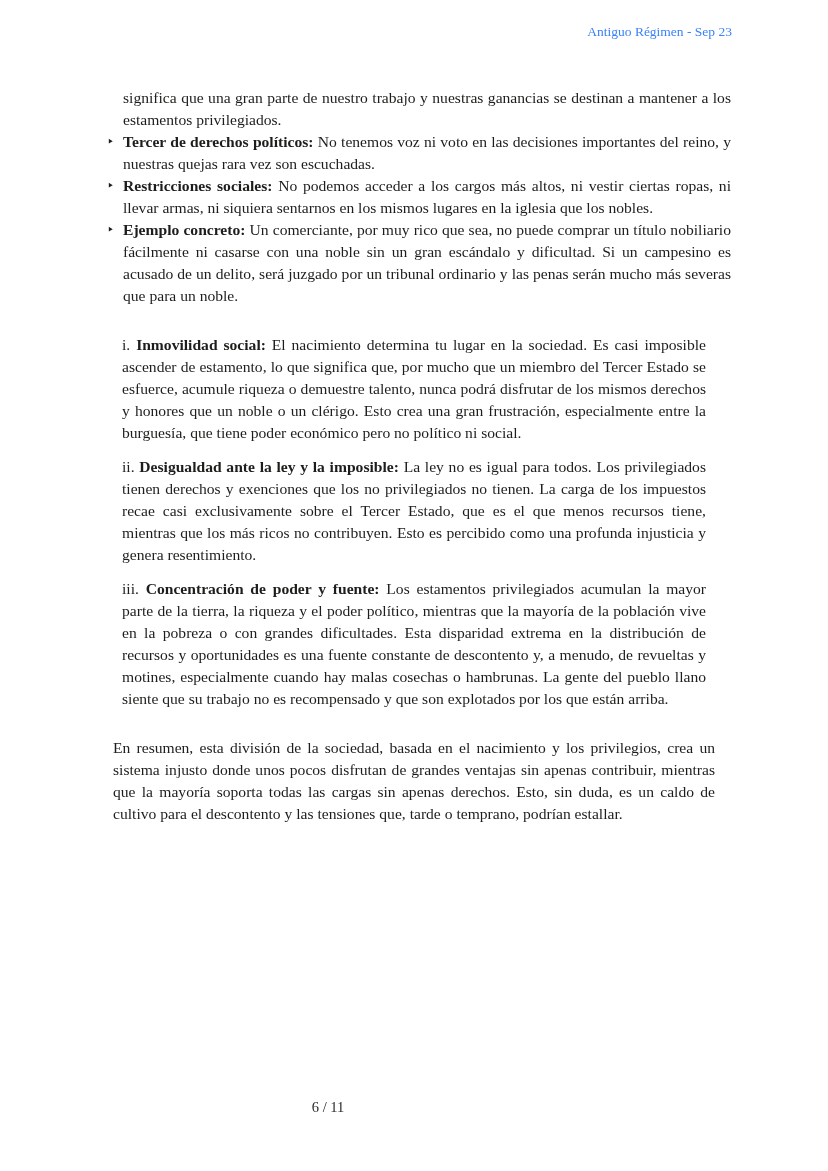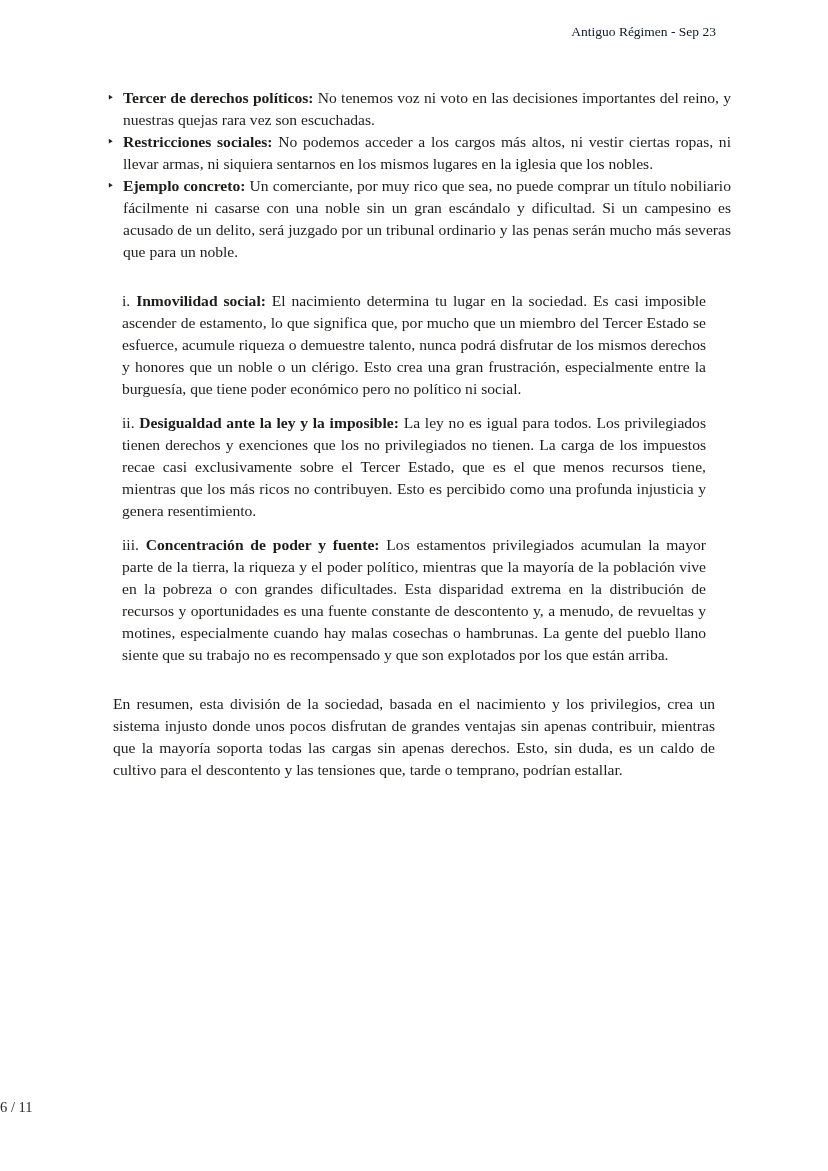--- a/index.html
+++ b/index.html
@@ -8,24 +8,24 @@
     width: 828px;
     height: 1171px;
     background: #ffffff;
     font-family: "Liberation Serif", "DejaVu Serif", serif;
     color: #1d1d1b;
     overflow: hidden;
   }
   .header {
     position: absolute;
     top: 24px;
-    right: 112px;
+    right: 96px;
     font-size: 13.5px;
     line-height: 16px;
-    color: #0f172a;
+    color: #3b82f6;
   }
   .content {
     position: absolute;
     top: 87px;
     left: 97px;
     width: 634px;
     font-size: 15.6px;
     line-height: 22px;
     text-align: justify;
   }
@@ -47,33 +47,35 @@
   .para-c { margin: 14px 0 0 0; }
   .roman-block { margin: 27px 13px 27px 13px; }
   .roman-block p { margin: 12px; }
   .summary { margin: 16px; }
   b { font-weight: bold; }
   .footer {
     position: absolute;
     top: 1099px;
     left: 0;
     width: 656px;
+    text-align: center;
     font-size: 14.5px;
     color: #2a2a28;
   }
 </style>
 </head>
 <body>
 
 <div class="page">
 
   <div class="header">Antiguo Régimen - Sep 23</div>
 
   <div class="content">
 
+    <p class="hang">significa que una gran parte de nuestro trabajo y nuestras ganancias se destinan a mantener a los estamentos privilegiados.</p>
 
     <ul class="bullets">
       <li>
         <span class="marker">‣</span>
         <b>Tercer de derechos políticos:</b>
         <span>No tenemos voz ni voto en las decisiones importantes del reino, y nuestras quejas rara vez son escuchadas.</span>
       </li>
       <li>
         <span class="marker">‣</span>
         <b>Restricciones sociales:</b>

